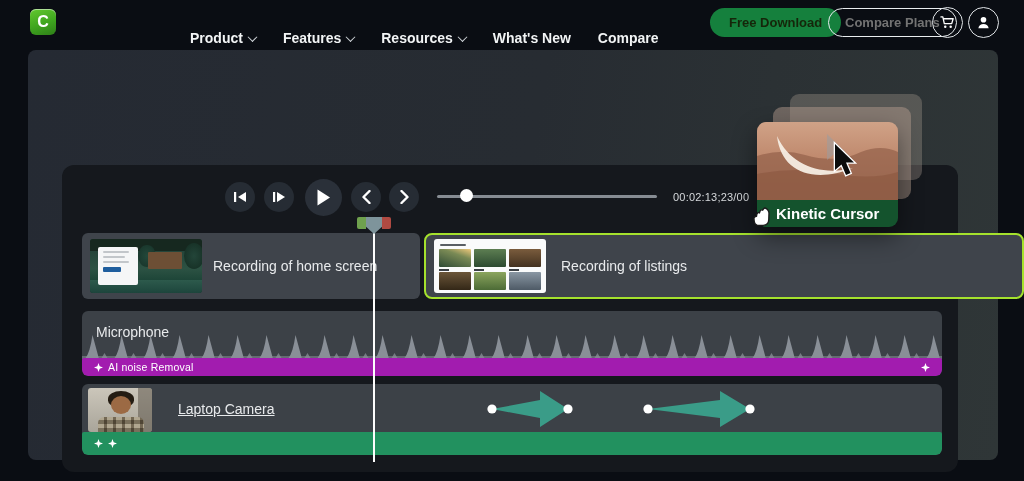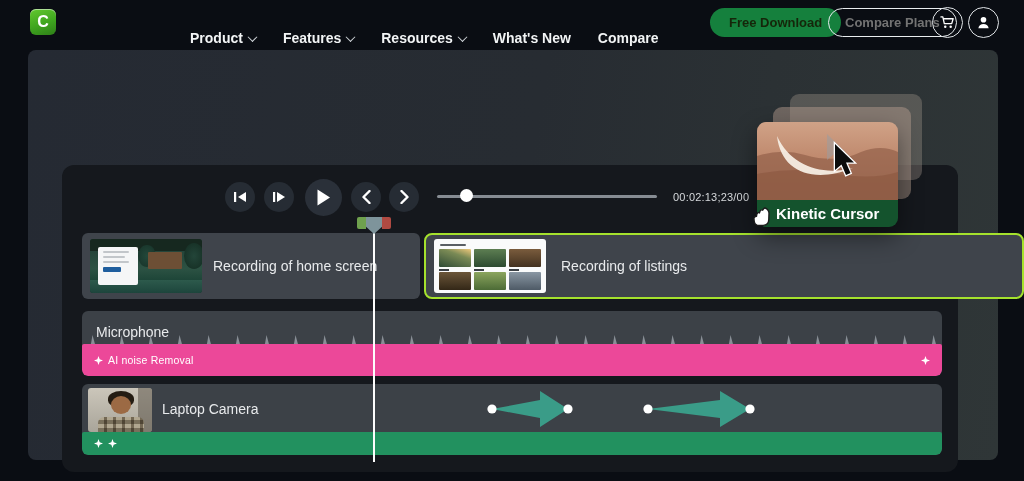--- a/index.html
+++ b/index.html
@@ -92,34 +92,34 @@
   .t6 { left:75px; top:33px; background:linear-gradient(180deg,#8a97a3 0%,#4e5a66 100%); }
   .price { position:absolute; top:29.5px; width:10px; height:2px; background:#3a3f44; }
   .p1 { left:5px; } .p2 { left:40px; } .p3 { left:75px; }
   #clip-home .clip-label { margin-left:11px; }
   #clip-listings .clip-label { margin-left:15px; }
 
   
   #track2 { top:146px; height:65px; }
   #mic-label { position:absolute; left:14px; top:13px; }
   #waveform { position:absolute; left:0; right:0; bottom:17px; height:27px; }
-  #mic-effect { height:32px; background:#ec4899; border-radius:2px 2px 6px 6px; }
+  #mic-effect { height:18px; background:#a21caf; border-radius:2px 2px 6px 6px; }
 
   
   #track3 { top:219px; height:71px; }
   #thumb-camera { position:absolute; left:6px; top:4px; width:64px; height:44px; border-radius:3px; overflow:hidden;
                   background:linear-gradient(180deg,#cbc6ba 0%,#a9a59a 100%); }
   #thumb-camera .shelf { position:absolute; right:0; top:0; width:14px; height:44px; background:#5d564a; opacity:.55; }
   #thumb-camera .hair { position:absolute; left:20px; top:3px; width:26px; height:16px; background:#241c12; border-radius:50% 50% 40% 40%; }
   #thumb-camera .face { position:absolute; left:23px; top:8px; width:20px; height:18px; background:#9c6a44; border-radius:50%; }
   #thumb-camera .shirt { position:absolute; left:10px; bottom:0; width:46px; height:15px; border-radius:6px 6px 0 0;
       background:repeating-linear-gradient(90deg,#d9d3c5 0 6px,#8d8372 6px 9px),
                  repeating-linear-gradient(0deg,rgba(80,70,50,.45) 0 4px,rgba(0,0,0,0) 4px 8px),#cfc9ba;
       background-blend-mode:multiply; }
-  #cam-label { position:absolute; left:80px; top:17px; }
+  #cam-label { position:absolute; left:96px; top:17px;text-decoration:underline; }
   .anim-arrow { position:absolute; top:3px; height:44px; }
   #arrow1 { left:402px; width:92px; }
   #arrow2 { left:558px; width:118px; }
   #cam-effect { height:23px; background:#22915f; border-radius:2px 2px 6px 6px; }
 
   
   #overlay { position:absolute; left:0; top:0; z-index:60; }
   .ghost-card { position:absolute; border-radius:9px; }
   #ghost-card-2 { left:790px; top:94px;  width:132px; height:86px; background:rgba(158,146,138,.38); }
   #ghost-card-1 { left:773px; top:107px; width:138px; height:92px; background:rgba(177,154,140,.5); }

